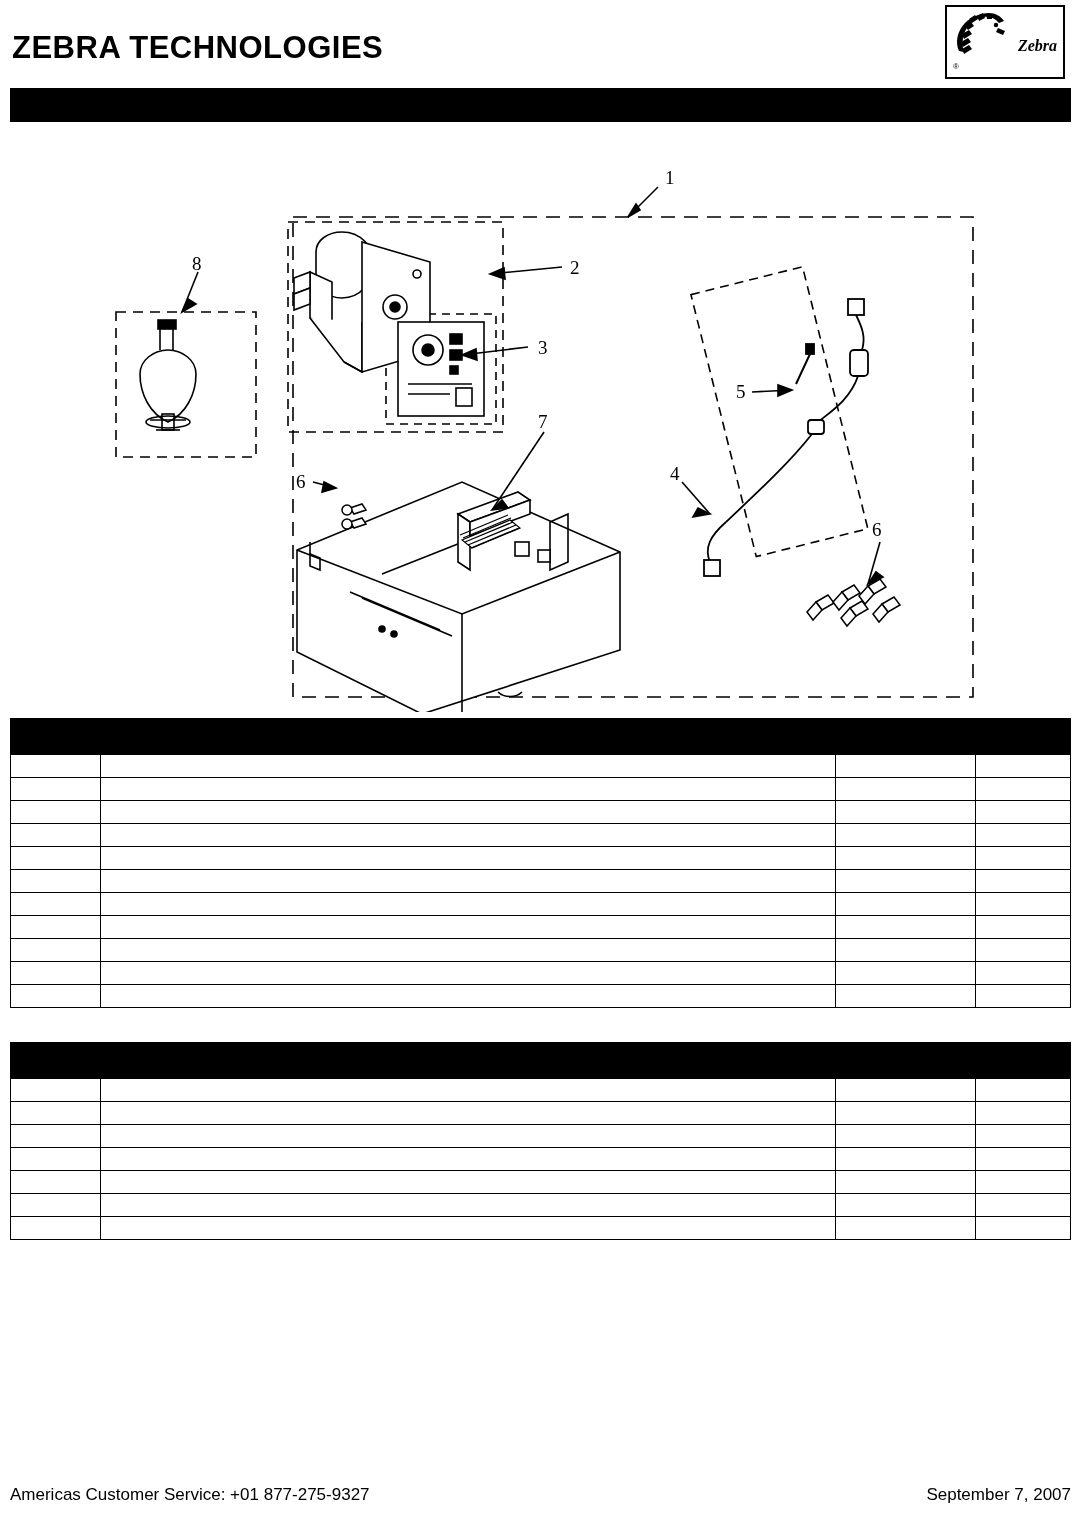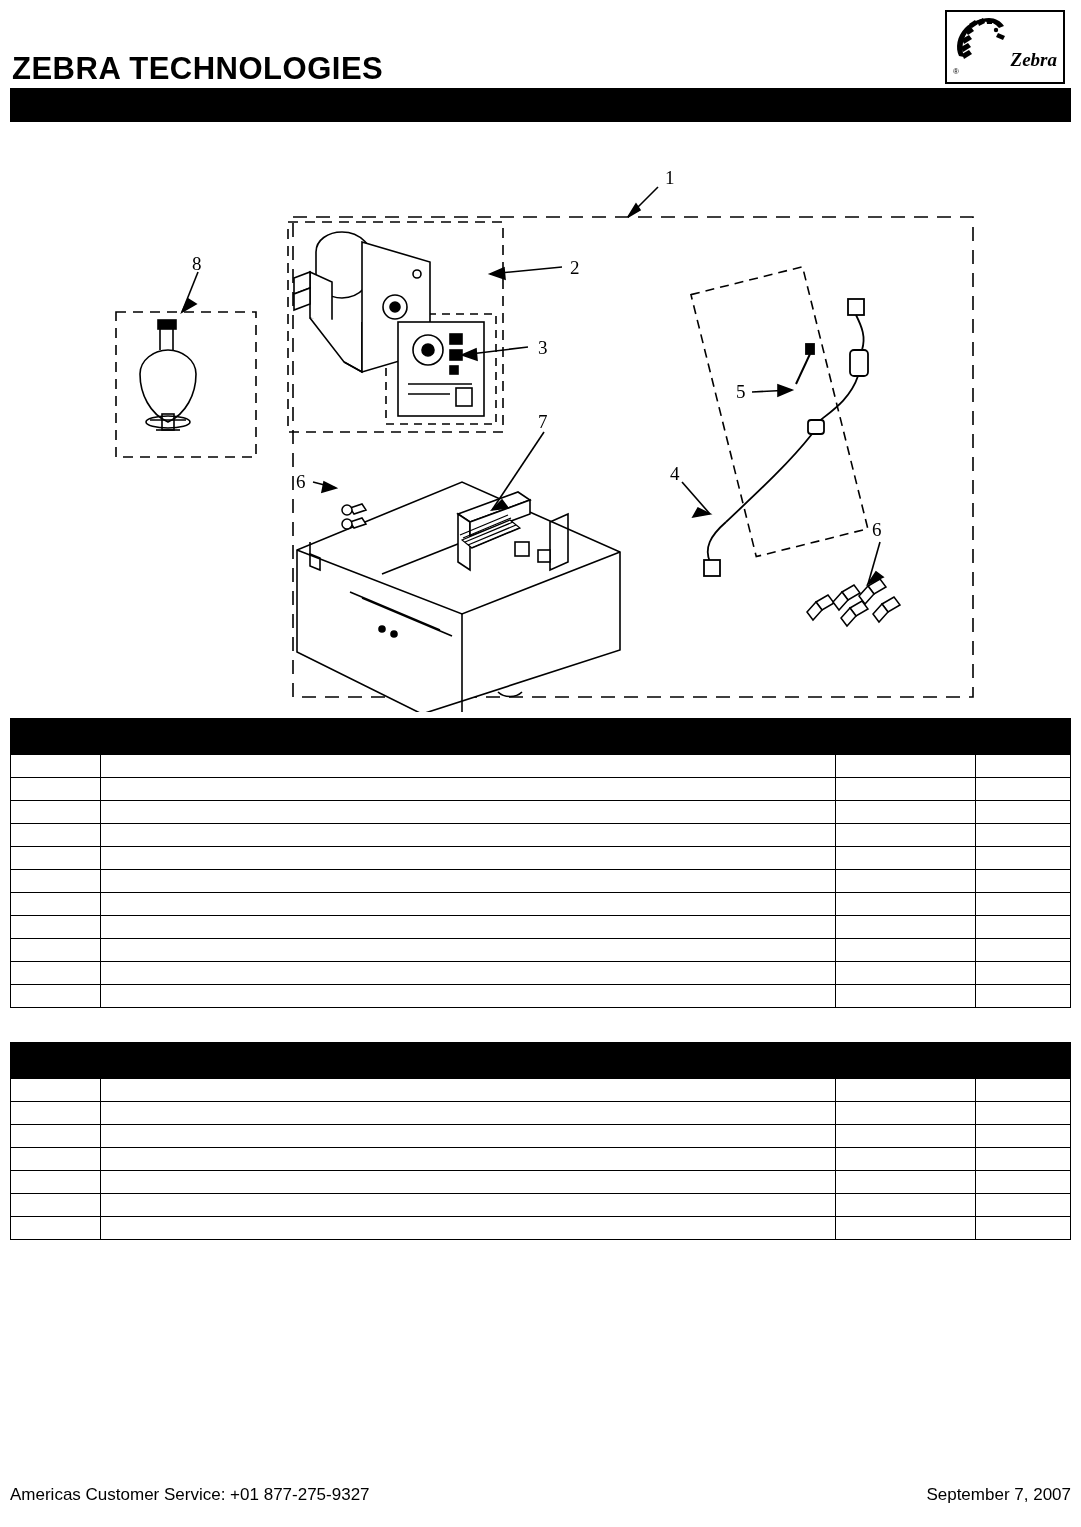--- a/index.html
+++ b/index.html
@@ -21,21 +21,21 @@
     width: 1081px;
     height: 1527px;
     padding: 0 10px;
   }
 
   
   .header {
     position: relative;
     height: 84px;
     display: flex;
-    align-items: flex-end;
+    align-items: center;
     justify-content: space-between;
   }
   .brand-title {
     font-size: 31px;
     font-weight: bold;
     letter-spacing: 0.5px;
     line-height: 1;
     padding-top: 10px;
     padding-left: 2px;
     font-family: "Liberation Sans", sans-serif;
@@ -52,22 +52,22 @@
   .logo-head {
     position: absolute;
     left: 4px;
     top: 2px;
     width: 58px;
     height: 48px;
   }
   .logo-word {
     position: absolute;
     right: 6px;
-    bottom: 11px;
-    font-size: 19px;
+    bottom: 22px;
+    font-size: 16px;
     font-weight: bold;
     font-style: italic;
     font-family: "Liberation Serif", serif;
   }
   .logo-reg {
     position: absolute;
     left: 6px;
     bottom: 6px;
     font-size: 8px;
   }

